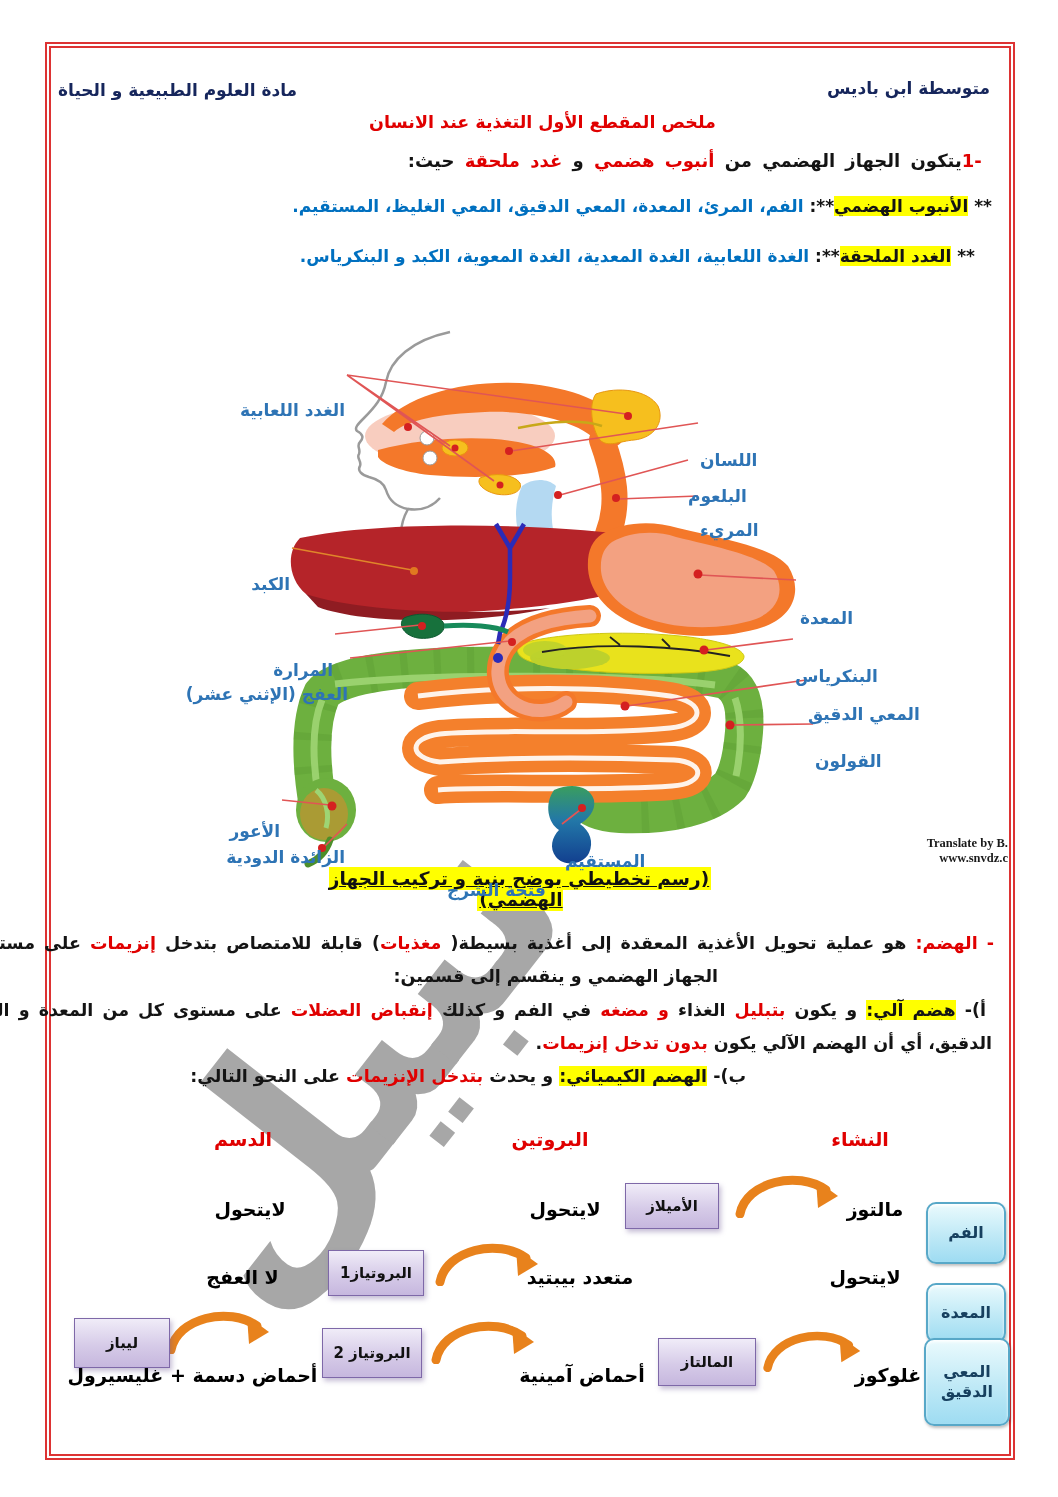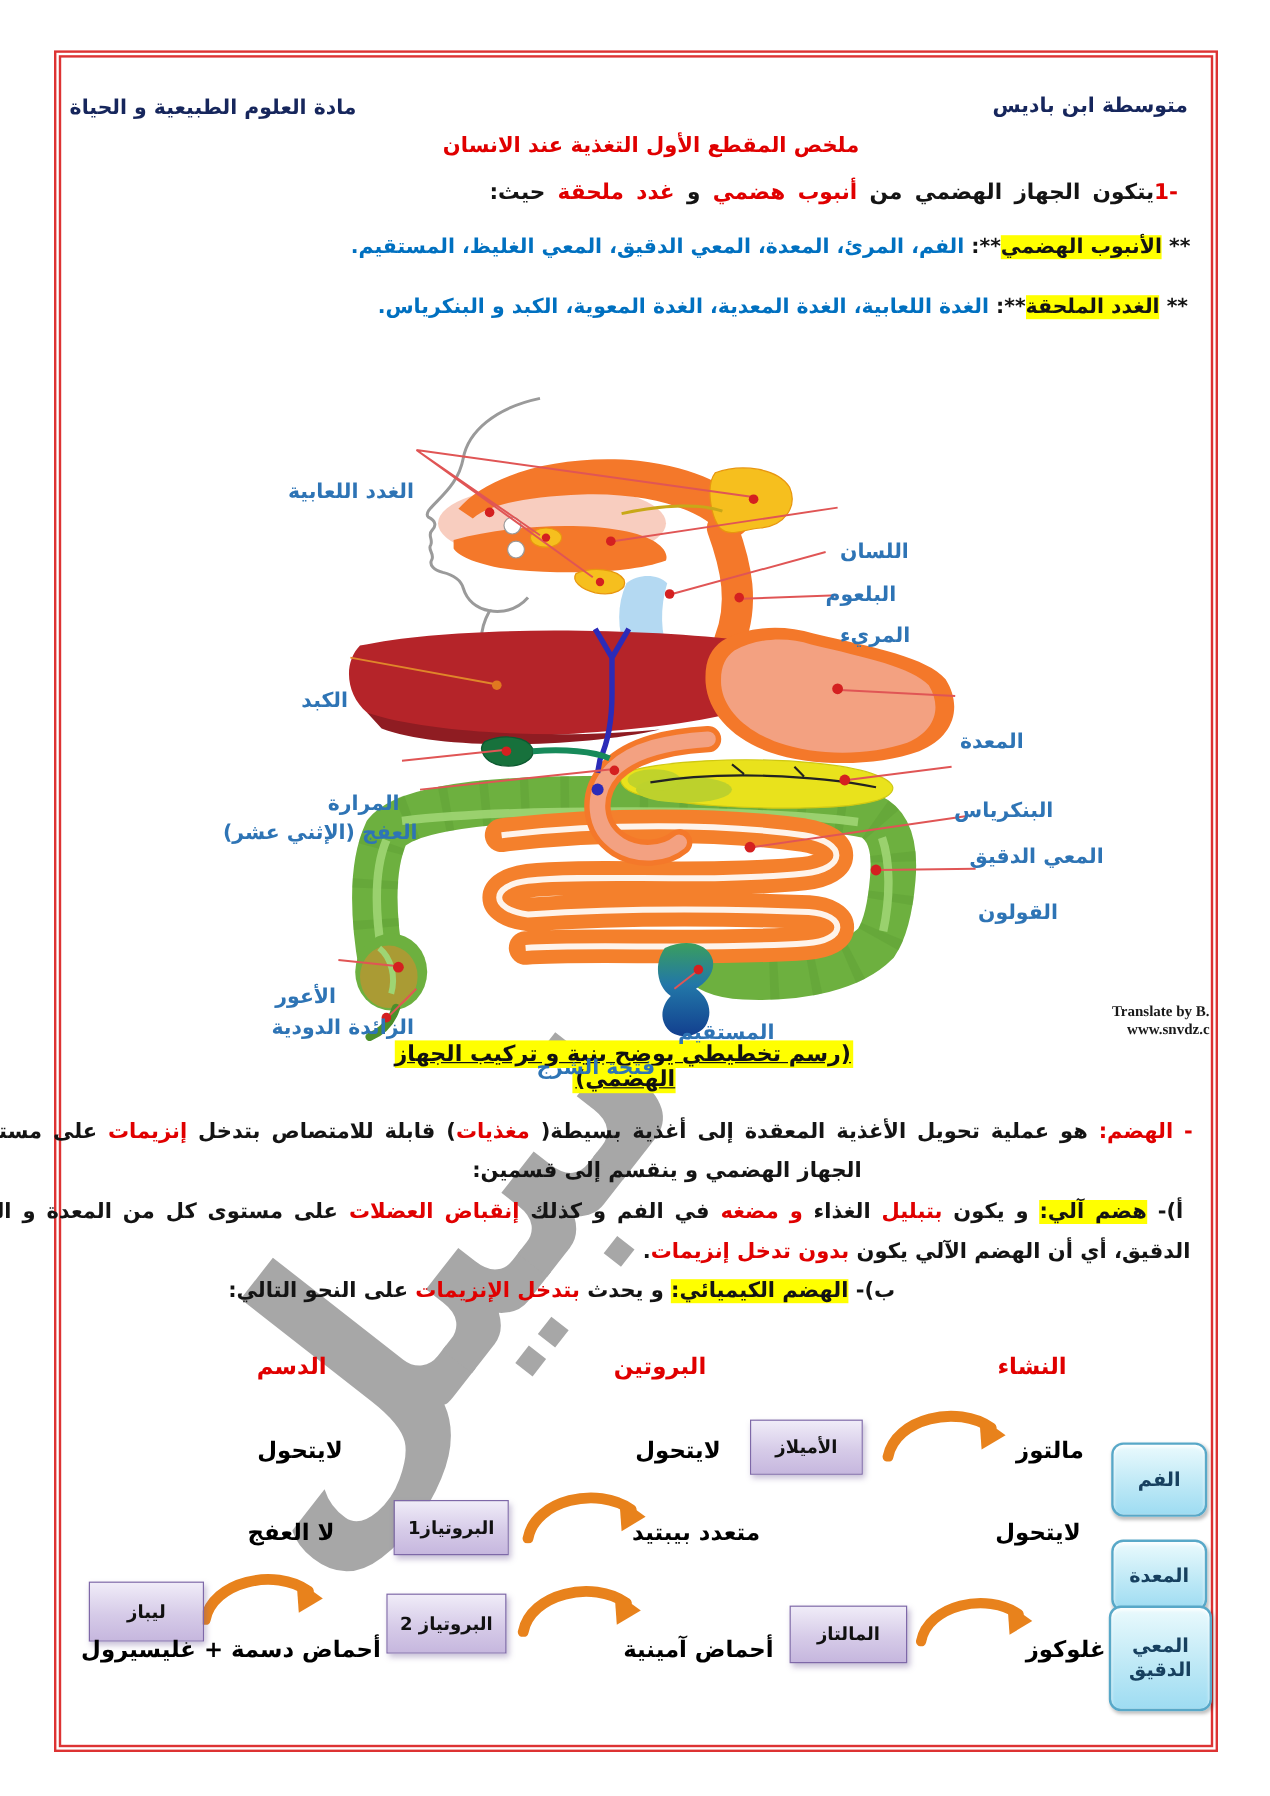--- a/index.html
+++ b/index.html
@@ -53,21 +53,21 @@
 
 <div class="abs watermark" style="left:70px;top:830px;width:560px;height:460px;display:flex;align-items:center;justify-content:center;">نبيل</div>
 
 <div class="abs hdr rtl nowrap" style="right:68px;top:78px;">متوسطة ابن باديس</div>
 <div class="abs hdr rtl nowrap" style="left:58px;top:80px;">مادة العلوم الطبيعية و الحياة</div>
 
 <div class="abs title rtl" style="left:60px;top:112px;width:965px;">ملخص المقطع الأول التغذية عند الانسان</div>
 
 <div class="abs bodyline rtl nowrap" style="right:66px;top:150px;font-size:18px;word-spacing:4px;"><span class="sr num-ltr">1- </span><span> يتكون الجهاز الهضمي من </span><span class="sr">أنبوب هضمي</span><span> و </span><span class="sr">غدد ملحقة</span><span> حيث:</span></div>
 <div class="abs bodyline rtl nowrap" style="right:66px;top:196px;"><span>** </span><span class="sh">الأنبوب الهضمي</span><span>**: </span><span class="sb">الفم، المرئ، المعدة، المعي الدقيق، المعي الغليظ، المستقيم.</span></div>
-<div class="abs bodyline rtl nowrap" style="right:68px;top:246px;"><span>** </span><span class="sh">الغدد الملحقة</span><span>**: </span><span class="sb">الغدة اللعابية، الغدة المعدية، الغدة المعوية، الكبد و البنكرياس.</span></div>
+<div class="abs bodyline rtl nowrap" style="right:83px;top:246px;"><span>** </span><span class="sh">الغدد الملحقة</span><span>**: </span><span class="sb">الغدة اللعابية، الغدة المعدية، الغدة المعوية، الكبد و البنكرياس.</span></div>
 
 <div class="abs" style="left:150px;top:328px;width:760px;height:545px;z-index:2;">
 <svg width="760" height="545" viewBox="0 0 760 545">
   <defs>
     <linearGradient id="rectG" x1="0" y1="0" x2="0" y2="1">
       <stop offset="0" stop-color="#3a9e5e"></stop>
           <stop offset="0.45" stop-color="#2277a8"></stop>
           <stop offset="1" stop-color="#123f8f"></stop>
     </linearGradient>
   </defs>

